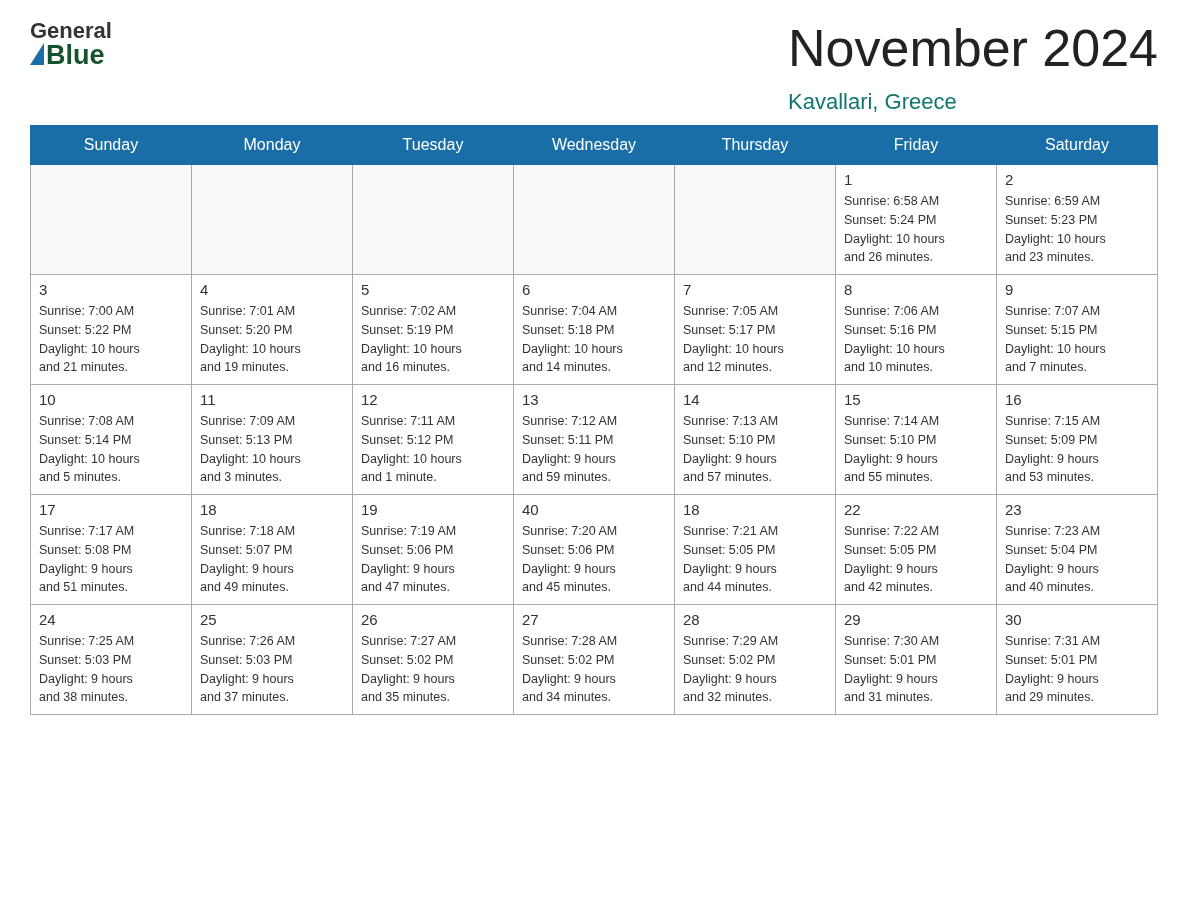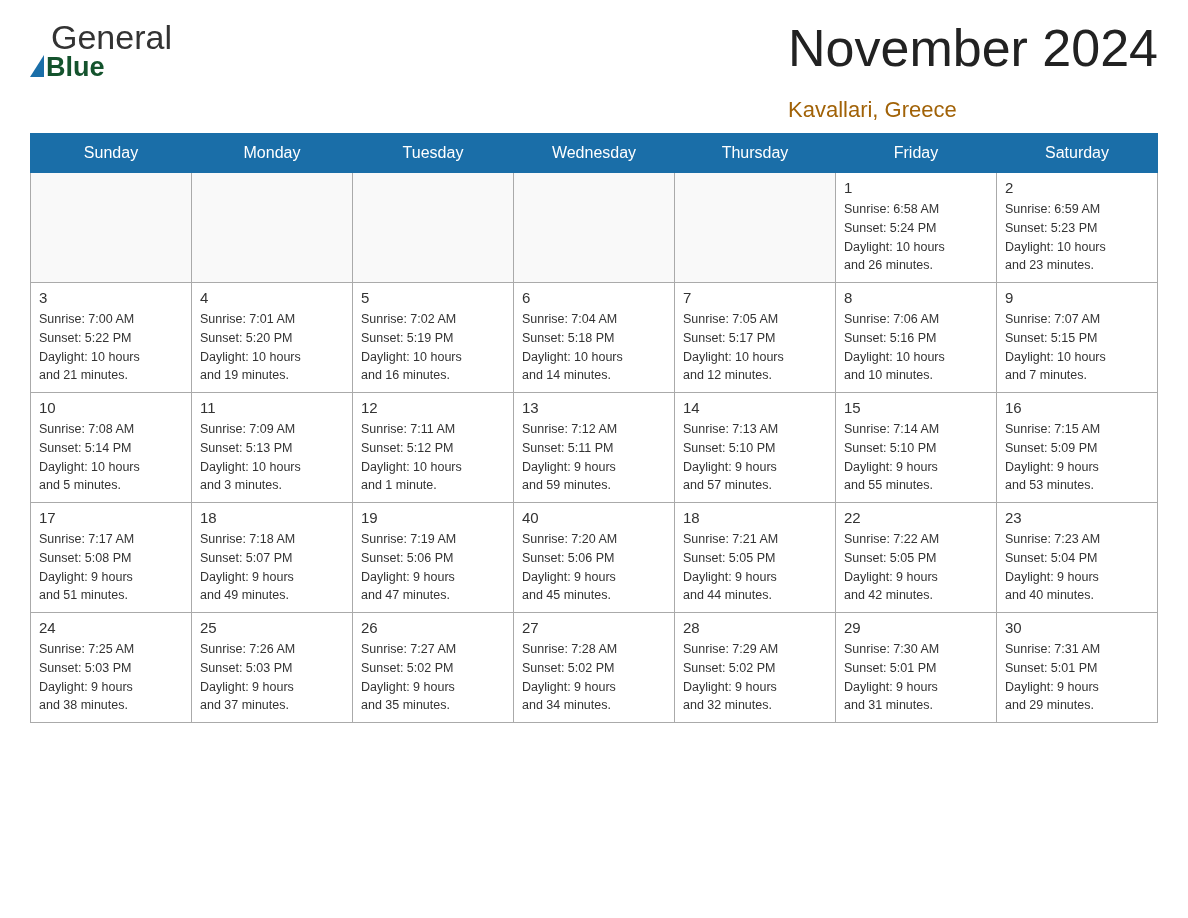--- a/index.html
+++ b/index.html
@@ -15,25 +15,24 @@
       justify-content: space-between;
       align-items: flex-start;
       margin-bottom: 10px;
     }
     .logo {
       display: flex;
       flex-direction: column;
       align-items: flex-start;
     }
     .logo-general {
-      font-size: 34px;
-      font-weight: normal;
+      font-size: 22px;
+      font-weight: bold;
       color: #333;
       line-height: 1;
-      margin-left: 21px;
     }
     .logo-blue-row {
       display: flex;
       align-items: center;
       gap: 0;
     }
     .logo-triangle {
       width: 0;
       height: 0;
       border-left: 14px solid transparent;
@@ -52,22 +51,22 @@
       text-align: left;
     }
     .month-title {
       font-size: 52px;
       font-weight: normal;
       color: #222;
       line-height: 1.1;
     }
     .location {
       font-size: 22px;
-      color: #a16207;
-      margin-top: 20px;
+      color: #0f766e;
+      margin-top: 12px;
     }
     .calendar-table {
       width: 100%;
       border-collapse: collapse;
       margin-top: 6px;
     }
     .calendar-table th {
       background-color: #1a6ea8;
       color: #fff;
       font-size: 16px;

